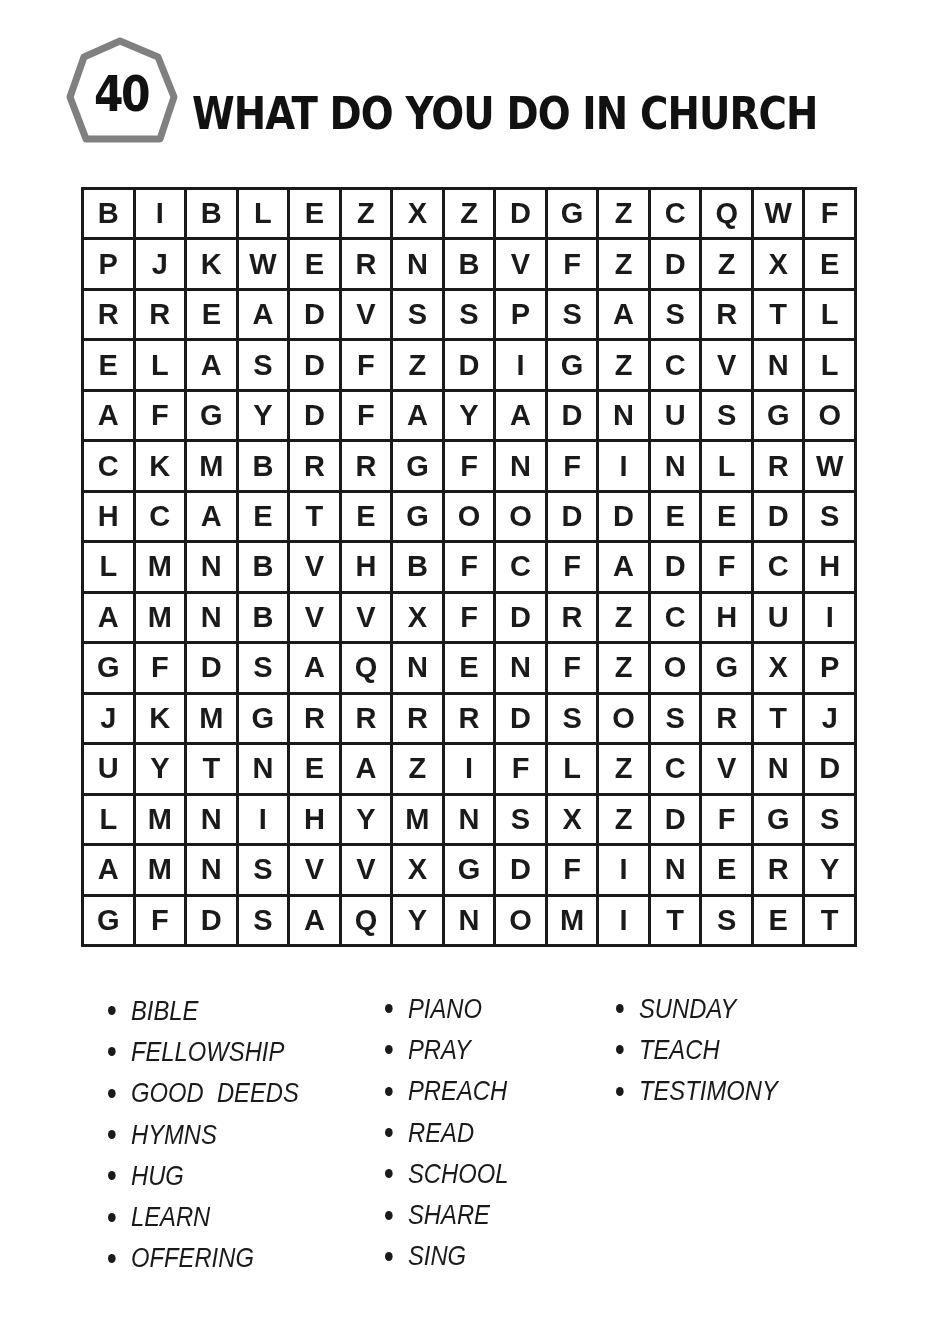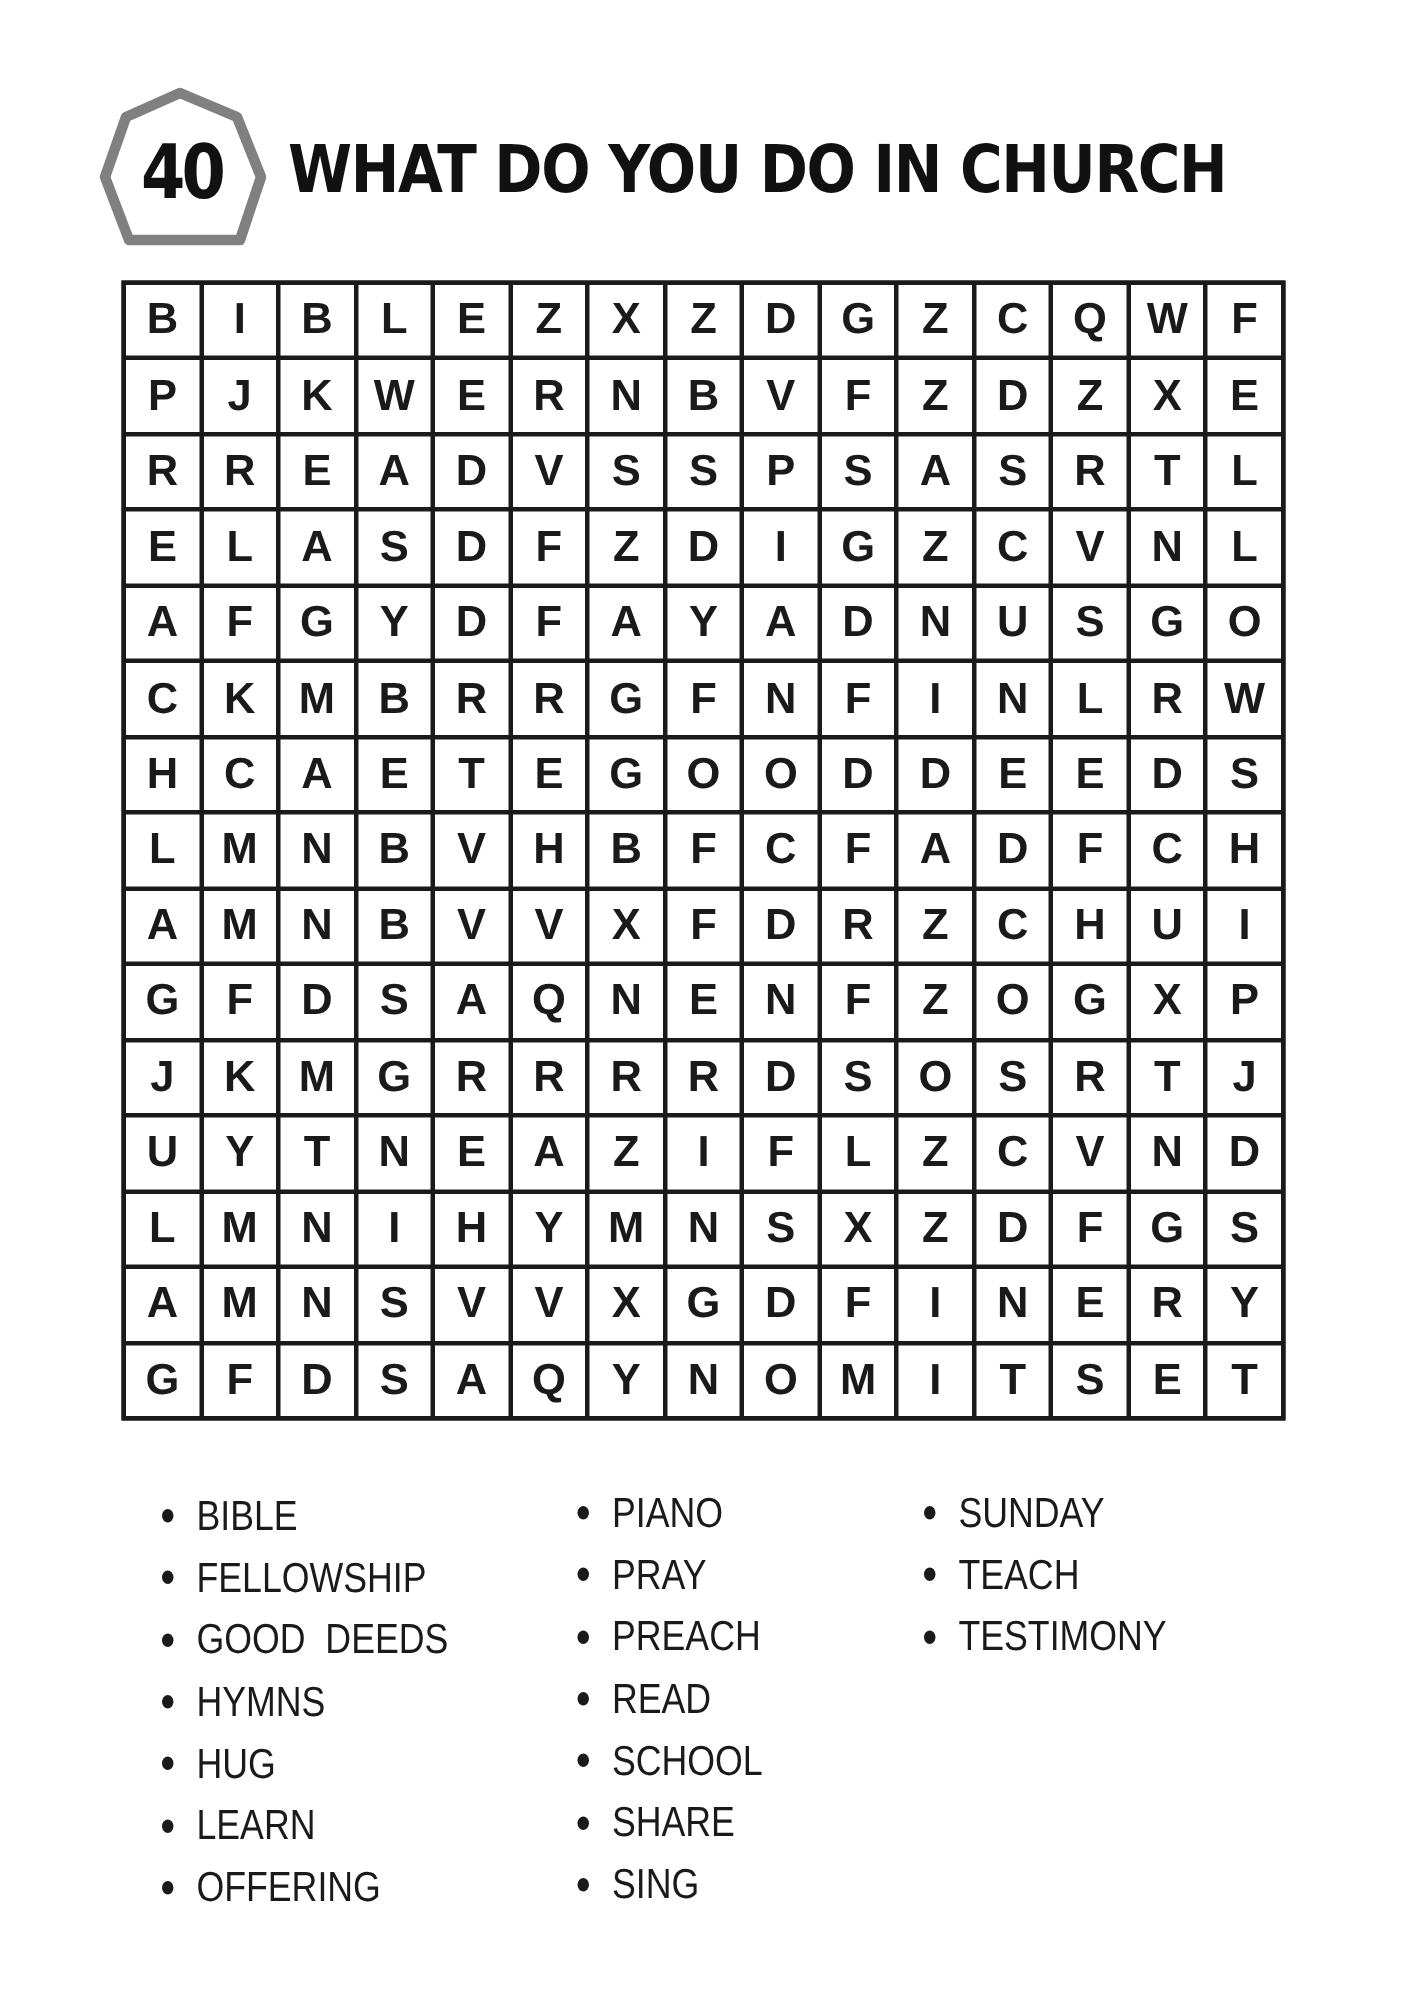--- a/index.html
+++ b/index.html
@@ -1,24 +1,24 @@
 <!DOCTYPE html>
 <html><head>
 <meta charset="utf-8">
 <style>
   html, body { margin:0; padding:0; background:#ffffff; }
   body { width:940px; height:1329px; position:relative; overflow:hidden; font-family:"Liberation Sans", sans-serif; color:#1a1a1a; }
-  .badge { position:absolute; left:62px; top:56px; width:118px; height:118px; }
+  .badge { position:absolute; left:62px; top:35px; width:118px; height:118px; }
   .badge svg { position:absolute; left:0; top:0; }
   .badge-num { position:absolute; left:0; top:0; width:118px; height:118px; display:flex; align-items:center; justify-content:center; font-family:"DejaVu Sans", sans-serif; font-weight:bold; font-size:50px; letter-spacing:-3px; color:#111; transform:scaleX(0.85); }
   .title { position:absolute; left:192px; top:88px; font-family:"DejaVu Sans", sans-serif; font-weight:bold; font-size:44px; color:#111; letter-spacing:-1px; transform:scaleX(0.88); transform-origin:left center; white-space:nowrap; }
   .grid { position:absolute; left:81px; top:187px; width:776px; height:760px; border:3px solid #1a1a1a; box-sizing:border-box; display:grid; grid-template-columns:repeat(15, 1fr); grid-template-rows:repeat(15, 1fr); background:#1a1a1a; gap:3px; }
   .cell { background:#fff; display:flex; align-items:center; justify-content:center; font-family:"Liberation Sans", sans-serif; font-weight:bold; font-size:29px; color:#1a1a1a; }
   .words { position:absolute; top:990px; left:108px; }
-  .col { position:absolute; top:0; }
+  .col { position:absolute; top:0;font-style:italic; }
   .word { display:flex; align-items:center; height:41.3px; font-family:"Liberation Sans", sans-serif; font-size:28px; color:#1a1a1a; white-space:nowrap; transform:scaleX(0.85); transform-origin:left center; }
   .bullet { width:9px; height:9px; border-radius:50%; background:#1a1a1a; margin-right:18px; flex:none; }
 </style>
 </head>
 <body>
 
 <div class="badge">
   <svg width="118" height="118" viewBox="0 0 118 118">
     <polygon points="58,6 96,22 112,62 98,104 24,104 8,62 22,22" fill="#ffffff" stroke="#808080" stroke-width="7" stroke-linejoin="round"></polygon>
   </svg>

